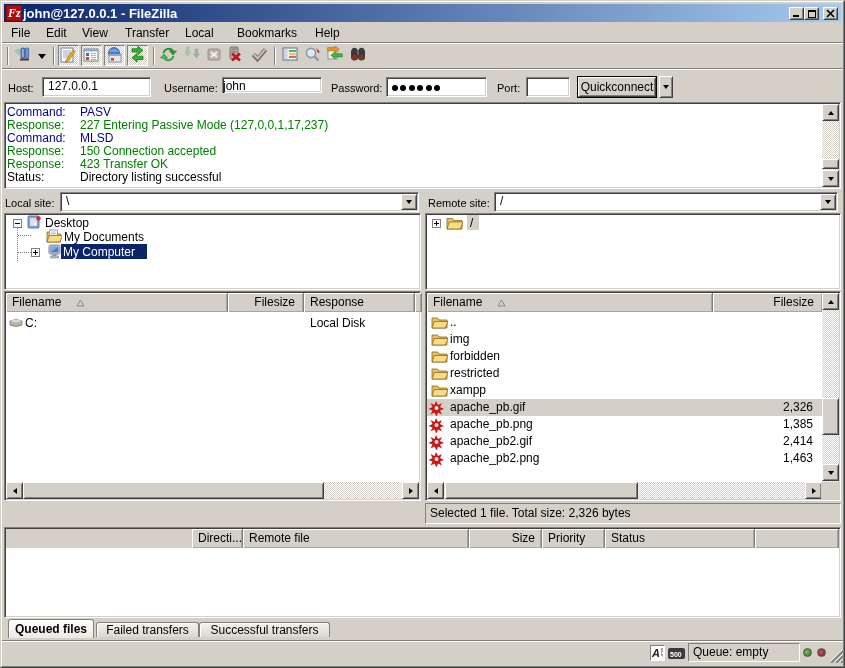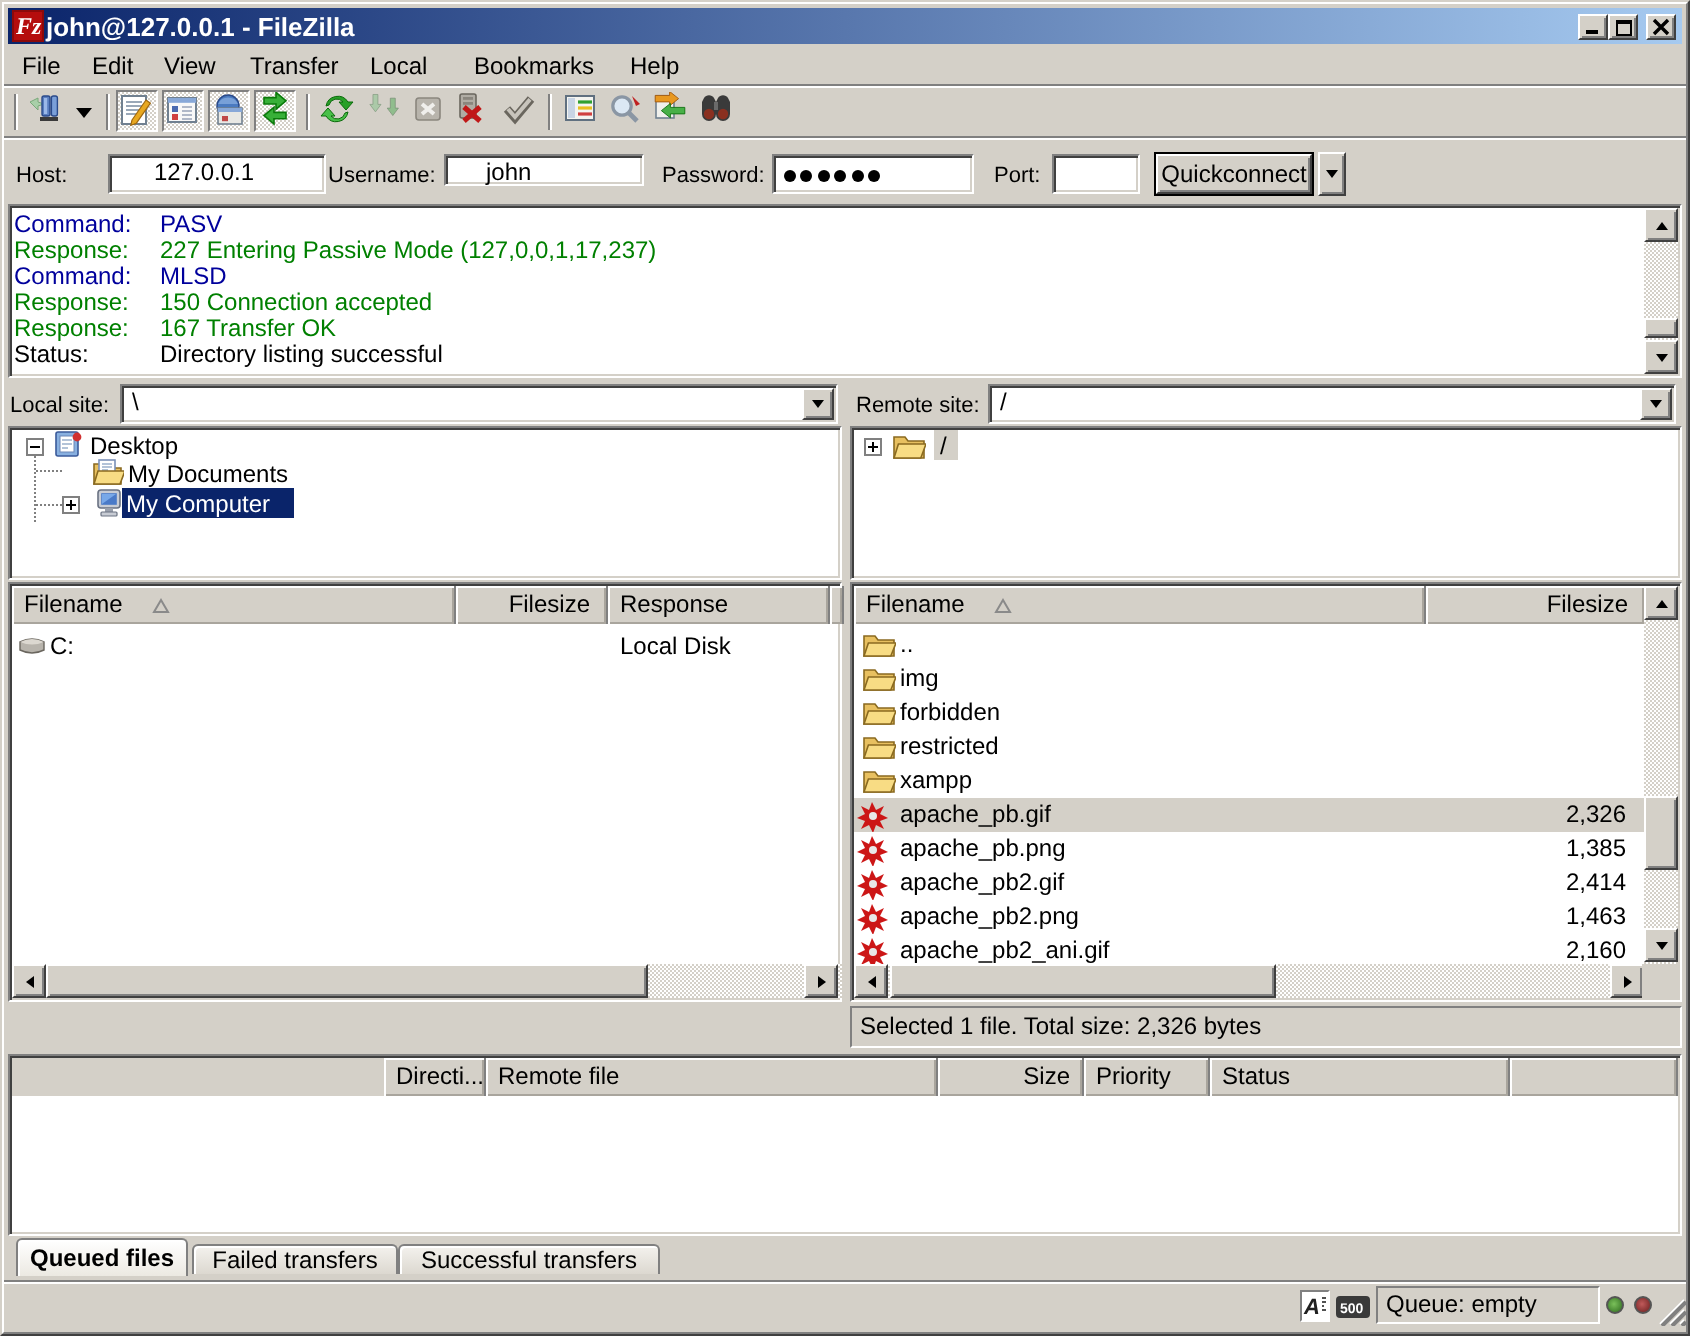--- a/index.html
+++ b/index.html
@@ -149,23 +149,23 @@
   <path d="M4 3 a3 3 0 0 1 5 0 l1 2 v6 a3.5 3.5 0 0 1 -7 0 v-6z" fill="#3a3a3a"></path>
   <path d="M16 3 a3 3 0 0 0 -5 0 l-1 2 v6 a3.5 3.5 0 0 0 7 0 v-6z" fill="#3a3a3a"></path>
   <circle cx="6.5" cy="11" r="2.6" fill="#8a3020"></circle>
   <circle cx="13.5" cy="11" r="2.6" fill="#8a3020"></circle>
   <rect x="9" y="5" width="2" height="4" fill="#6a6a6a"></rect>
 </svg>
 <div class="abs" style="left:2px;top:68px;width:841px;height:1px;background:#808080"></div>
 <div class="abs" style="left:2px;top:69px;width:841px;height:1px;background:#fff"></div>
 
 <div class="lbl" style="left:8px;top:82px;font-size:11px">Host:</div>
-<div class="abs field" style="left:54px;top:77px;width:109px;height:20px;line-height:16px;padding-left:22px">127.0.0.1</div>
+<div class="abs field" style="left:42px;top:77px;width:109px;height:20px;line-height:16px;padding-left:5px">127.0.0.1</div>
 <div class="lbl" style="left:164px;top:82px;font-size:11px">Username:</div>
-<div class="abs field" style="left:222px;top:77px;width:100px;height:16px;line-height:16px;padding-left:20px">john</div>
+<div class="abs field" style="left:222px;top:77px;width:100px;height:16px;line-height:16px;padding-left:0">john</div>
 <div class="lbl" style="left:331px;top:82px;font-size:11px">Password:</div>
 <div class="abs field" style="left:386px;top:77px;width:101px;height:20px">
       <div style="position:absolute;left:5px;top:7px;display:flex;gap:2.4px">
         <i style="width:6px;height:6px;border-radius:50%;background:#000"></i>
         <i style="width:6px;height:6px;border-radius:50%;background:#000"></i>
         <i style="width:6px;height:6px;border-radius:50%;background:#000"></i>
         <i style="width:6px;height:6px;border-radius:50%;background:#000"></i>
         <i style="width:6px;height:6px;border-radius:50%;background:#000"></i>
         <i style="width:6px;height:6px;border-radius:50%;background:#000"></i>
       </div>
@@ -192,21 +192,21 @@
     <div class="lr" style="color:#00009c">
           <span class="c1">Command:</span>
           <span class="c2">MLSD</span>
         </div>
     <div class="lr" style="color:#008000">
           <span class="c1">Response:</span>
           <span class="c2">150 Connection accepted</span>
         </div>
     <div class="lr" style="color:#008000">
           <span class="c1">Response:</span>
-          <span class="c2">167 Transfer OK</span>
+          <span class="c2">423 Transfer OK</span>
         </div>
     <div class="lr">
           <span class="c1">Status:</span>
           <span class="c2">Directory listing successful</span>
         </div>
   </div>
   <div class="abs dither" style="right:1px;top:1px;width:17px;height:83px"></div>
   <div class="arrbtn" style="right:1px;top:1px;width:17px;height:17px">
         <div class="tri-u"></div>
       </div>
@@ -375,28 +375,20 @@
           <span style="position:absolute;right:10px;top:1px">2,414</span>
         </div>
     <div style="position:relative;height:17px">
           <svg style="position:absolute;left:1px;top:1px" width="17" height="16" viewBox="0 0 17 16">
             <path d="M8 1 l2 4 4 -2 -2 4 4 2 -4 1.5 2 4 -4 -2 -1.5 4 -2 -4 -4 2 2 -4 -4 -1.5 4 -2 -2 -4 4 2z" fill="#cc1616"></path>
             <circle cx="8.5" cy="8" r="2" fill="#e8e8e8"></circle>
           </svg>
           <span style="position:absolute;left:23px;top:1px">apache_pb2.png</span>
           <span style="position:absolute;right:10px;top:1px">1,463</span>
         </div>
-    <div style="position:relative;height:17px">
-          <svg style="position:absolute;left:1px;top:1px" width="17" height="16" viewBox="0 0 17 16">
-            <path d="M8 1 l2 4 4 -2 -2 4 4 2 -4 1.5 2 4 -4 -2 -1.5 4 -2 -4 -4 2 2 -4 -4 -1.5 4 -2 -2 -4 4 2z" fill="#cc1616"></path>
-            <circle cx="8.5" cy="8" r="2" fill="#e8e8e8"></circle>
-          </svg>
-          <span style="position:absolute;left:23px;top:1px">apache_pb2_ani.gif</span>
-          <span style="position:absolute;right:10px;top:1px">2,160</span>
-        </div>
   </div>
 
   <div class="abs dither" style="right:1px;top:1px;width:17px;height:190px"></div>
   <div class="arrbtn" style="right:1px;top:1px;width:17px;height:17px">
         <div class="tri-u"></div>
       </div>
   <div class="arrbtn" style="right:1px;top:106px;width:17px;height:37px"></div>
   <div class="arrbtn" style="right:1px;top:172px;width:17px;height:17px">
         <div class="tri-d"></div>
       </div>

